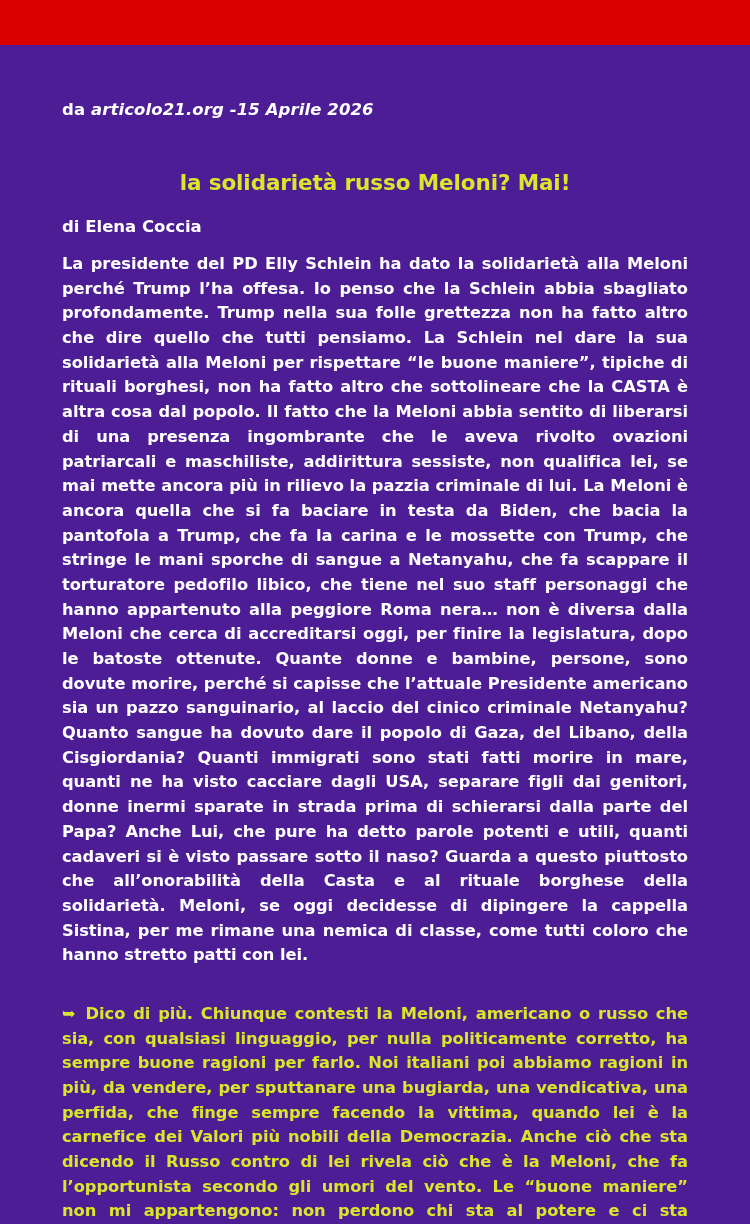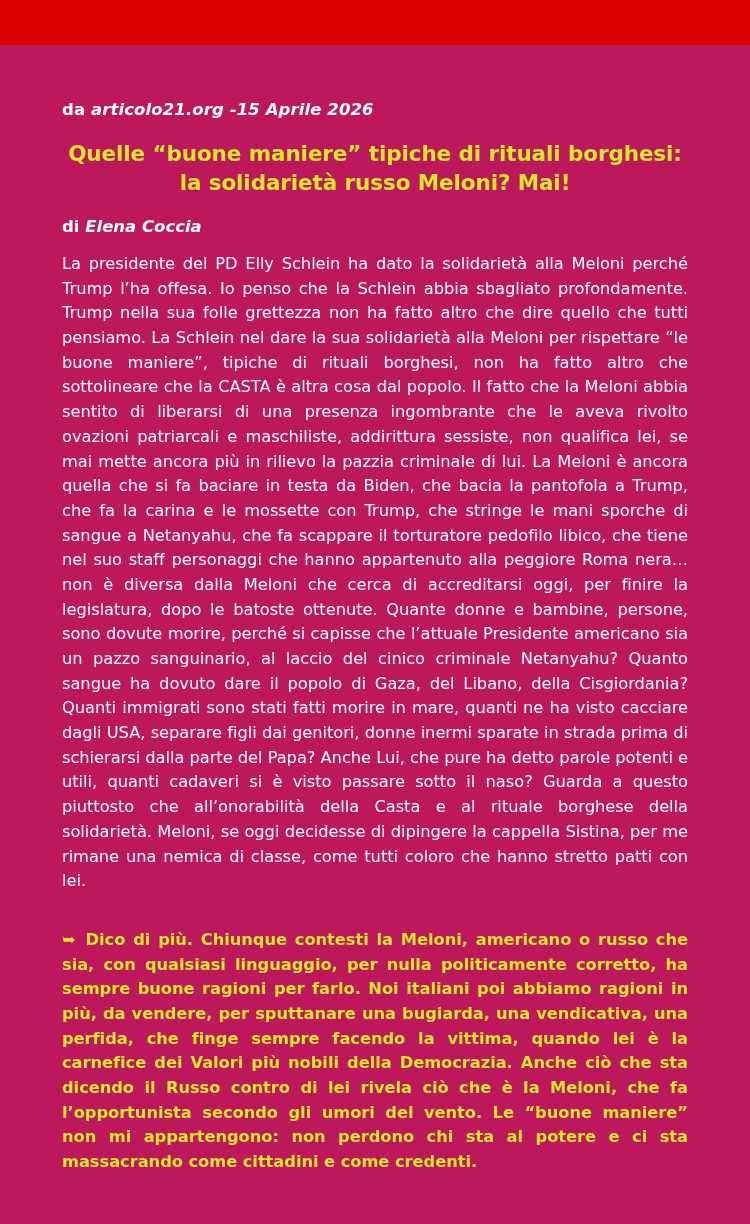--- a/index.html
+++ b/index.html
@@ -11,21 +11,21 @@
     width: 750px;
     height: 1224px;
     overflow: hidden;
     font-family: "DejaVu Sans", sans-serif;
     color: #ffffff;
   }
   .page {
     position: relative;
     width: 750px;
     height: 1224px;
-    background: #be185d;
+    background: #4c1d95;
     box-sizing: border-box;
   }
   .top-band {
     position: absolute;
     top: 0;
     left: 0;
     width: 750px;
     height: 45px;
     background: #d90000;
   }
@@ -54,25 +54,24 @@
     margin: 0 0 20px 0;
     letter-spacing: -0.1px;
   }
   .byline {
     font-size: 16.5px;
     font-weight: bold;
     color: #ffffff;
     margin-bottom: 16px;
   }
   .byline .italic {
-    font-style: italic;
   }
   .body-text {
     font-size: 16.3px;
-    font-weight: normal;
+    font-weight: bold;
     line-height: 1.515;
     text-align: justify;
     text-justify: inter-word;
     color: #ffffff;
     letter-spacing: -0.05px;
   }
   .closing-block {
     margin-top: 34px;
     font-size: 16.3px;
     font-weight: bold;
@@ -94,21 +93,21 @@
 
   <div class="top-band"></div>
 
   <div class="content">
 
     <div class="source-line">
       <span>da </span><span class="italic">articolo21.org -15 Aprile 2026</span>
     </div>
 
     <h1 class="headline">
-      <span>Quelle “buone maniere” tipiche di rituali borghesi:</span><br>
+      <br>
       <span>la solidarietà russo Meloni? Mai!</span>
     </h1>
 
     <div class="byline">
       <span>di </span><span class="italic">Elena Coccia</span>
     </div>
 
     <div class="body-text">La presidente del PD Elly Schlein ha dato la solidarietà alla Meloni perché Trump l’ha offesa. Io penso che la Schlein abbia sbagliato profondamente. Trump nella sua folle grettezza non ha fatto altro che dire quello che tutti pensiamo. La Schlein nel dare la sua solidarietà alla Meloni per rispettare “le buone maniere”, tipiche di rituali borghesi, non ha fatto altro che sottolineare che la CASTA è altra cosa dal popolo. Il fatto che la Meloni abbia sentito di liberarsi di una presenza ingombrante che le aveva rivolto ovazioni patriarcali e maschiliste, addirittura sessiste, non qualifica lei, se mai mette ancora più in rilievo la pazzia criminale di lui. La Meloni è ancora quella che si fa baciare in testa da Biden, che bacia la pantofola a Trump, che fa la carina e le mossette con Trump, che stringe le mani sporche di sangue a Netanyahu, che fa scappare il torturatore pedofilo libico, che tiene nel suo staff personaggi che hanno appartenuto alla peggiore Roma nera… non è diversa dalla Meloni che cerca di accreditarsi oggi, per finire la legislatura, dopo le batoste ottenute. Quante donne e bambine, persone, sono dovute morire, perché si capisse che l’attuale Presidente americano sia un pazzo sanguinario, al laccio del cinico criminale Netanyahu? Quanto sangue ha dovuto dare il popolo di Gaza, del Libano, della Cisgiordania? Quanti immigrati sono stati fatti morire in mare, quanti ne ha visto cacciare dagli USA, separare figli dai genitori, donne inermi sparate in strada prima di schierarsi dalla parte del Papa? Anche Lui, che pure ha detto parole potenti e utili, quanti cadaveri si è visto passare sotto il naso? Guarda a questo piuttosto che all’onorabilità della Casta e al rituale borghese della solidarietà. Meloni, se oggi decidesse di dipingere la cappella Sistina, per me rimane una nemica di classe, come tutti coloro che hanno stretto patti con lei.</div>
 
     <div class="closing-block">

